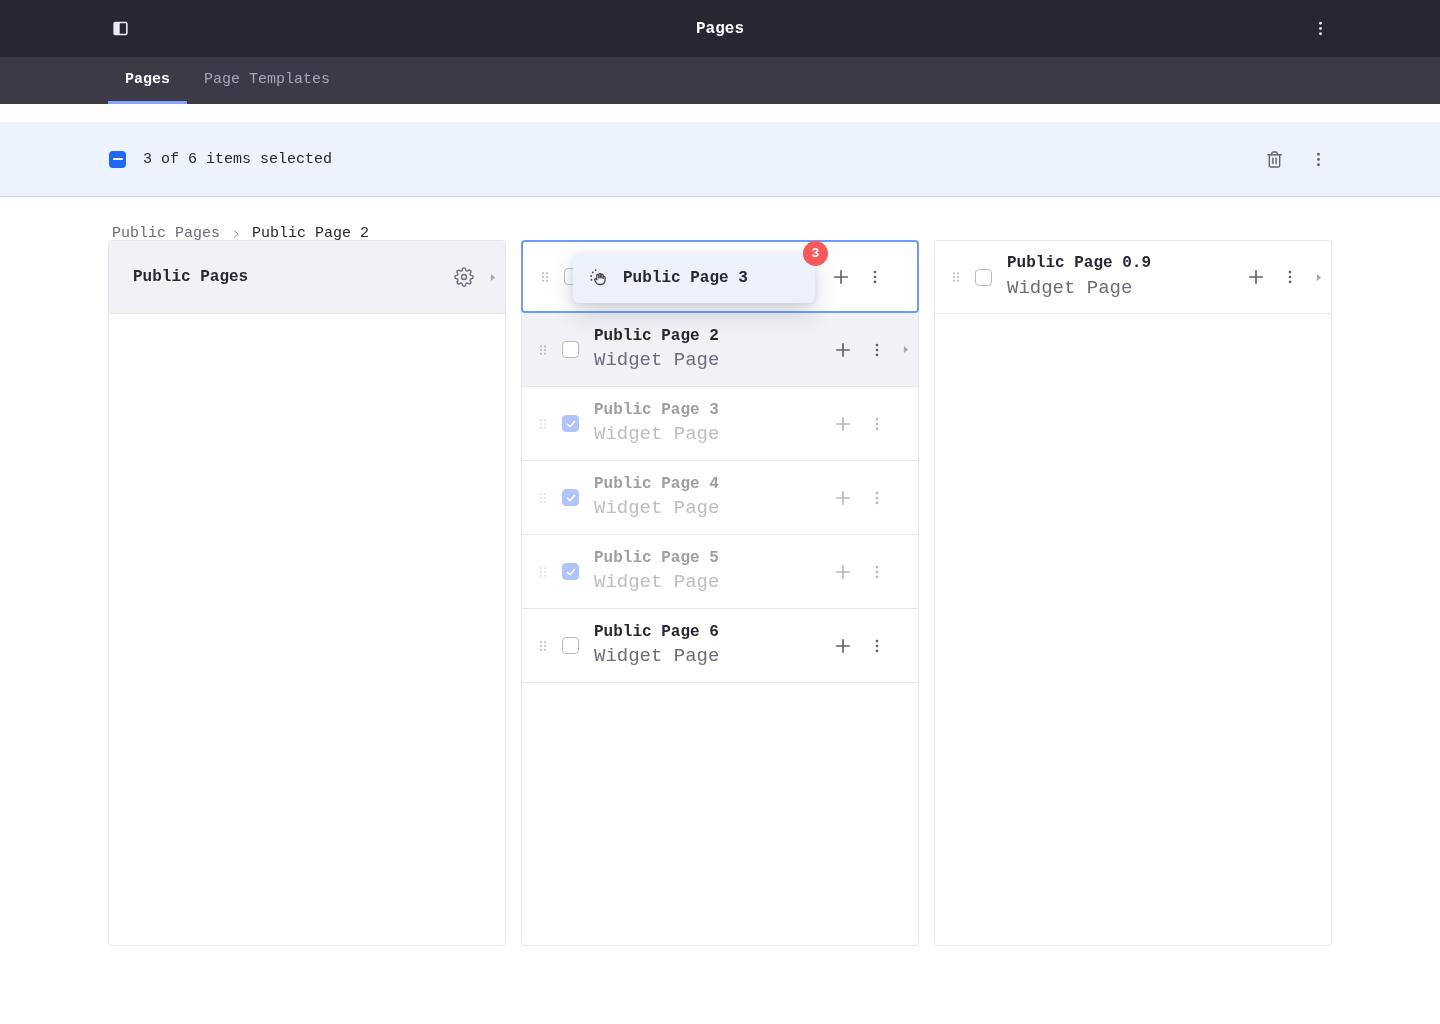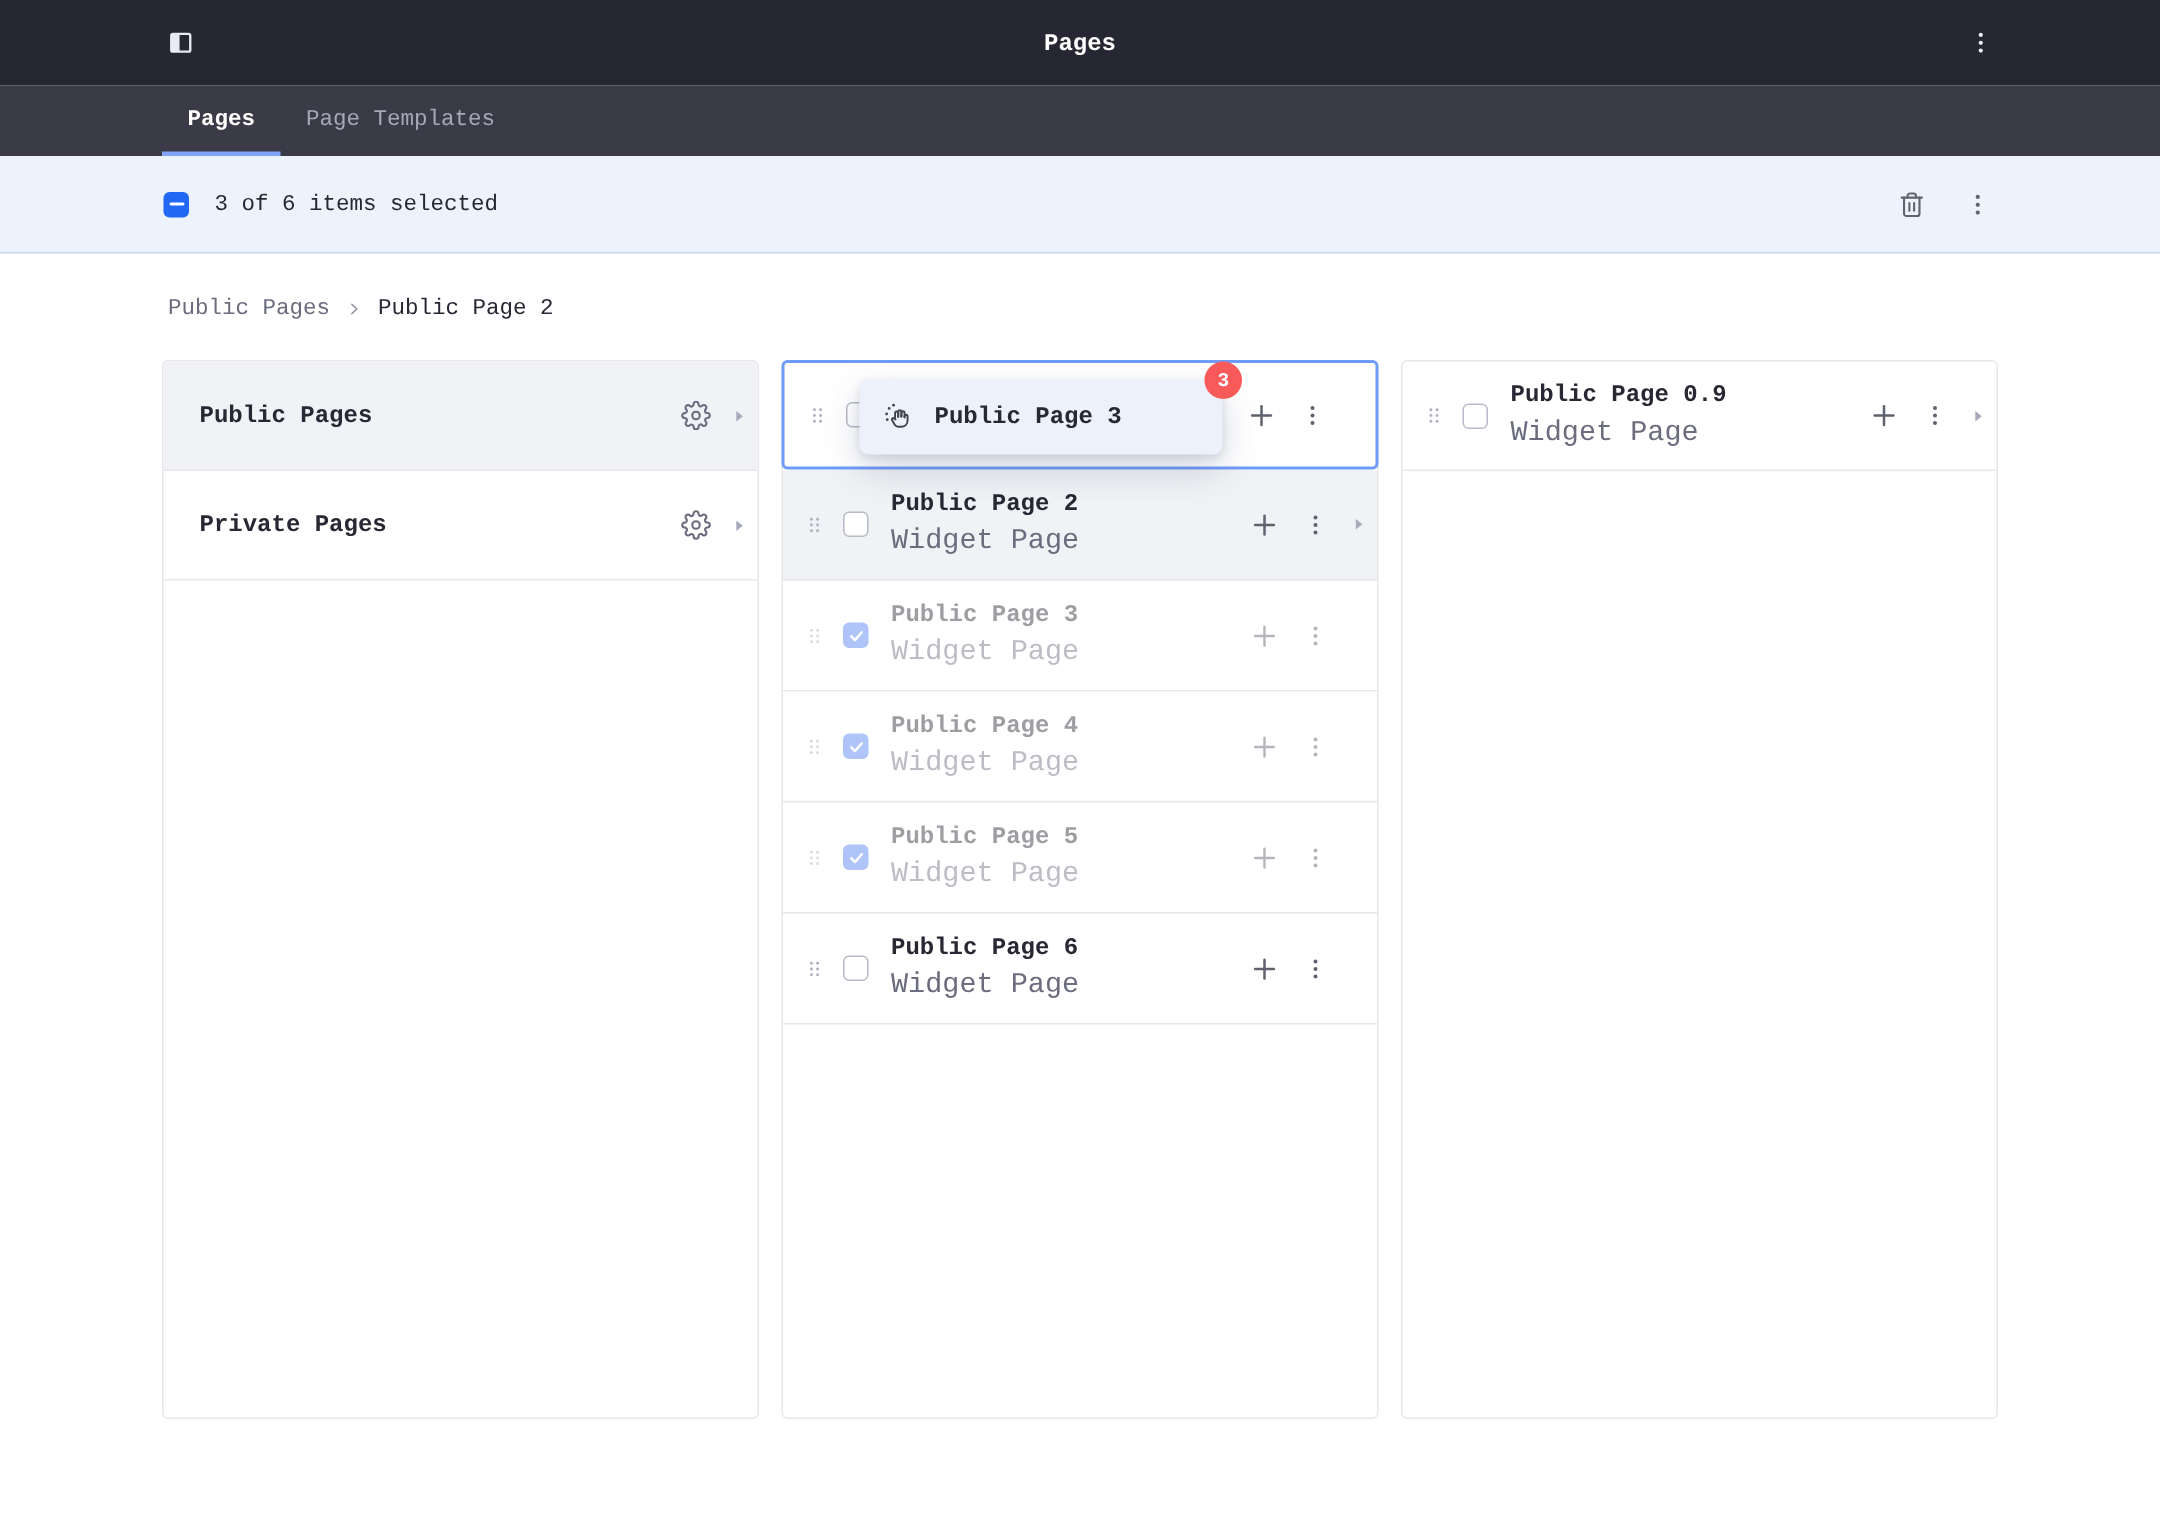--- a/index.html
+++ b/index.html
@@ -12,21 +12,21 @@
   .topbar-title { position:absolute; left:0; right:0; text-align:center; font-size:16px; font-weight:700; color:#fff; pointer-events:none; }
   .tb-btn { background:none; border:0; cursor:pointer; display:flex; align-items:center; justify-content:center; width:28px; height:28px; color:#e9eaf2; }
   .tb-btn.right { margin-left:auto; }
 
   
   .tabbar { height:47px; background:#3a3b46; display:flex; align-items:stretch; padding-left:108px; }
   .tab { display:flex; align-items:center; padding:0 17px; font-size:15px; color:#a6a8b8; border-bottom:3px solid transparent; cursor:pointer; }
   .tab.active { color:#fff; font-weight:700; border-bottom-color:#80a3f7; }
 
   
-  .mgmtbar { height:65px; background:#edf3fd; border-bottom:1px solid #c9d8f2; display:flex; align-items:center; padding:0 108px 0 109px; }
+  .mgmtbar { height:75px; background:#edf3fd; border-bottom:1px solid #c9d8f2; display:flex; align-items:center; padding:0 108px 0 109px;margin-top:18px; }
   .mgmt-cbx { width:17px; height:17px; border-radius:4px; background:#2168f5; position:relative; border:0; cursor:pointer; flex:none; }
   .mgmt-cbx::after { content:""; position:absolute; left:3.5px; right:3.5px; top:7px; height:2.6px; border-radius:1.3px; background:#fff; }
   .mgmt-label { margin-left:17px; font-size:15px; color:#272833; }
   .mgmt-actions { margin-left:auto; display:flex; align-items:center; gap:16px; }
   .mgmt-btn { background:none; border:0; cursor:pointer; width:28px; height:28px; display:flex; align-items:center; justify-content:center; color:#62646f; }
 
   
   .breadcrumb { padding:28px 0 0 112px; display:flex; align-items:center; gap:11px; font-size:15px; }
   .crumb { color:#6b6c7e; cursor:pointer; }
   .crumb.current { color:#272833; cursor:default; }
@@ -195,35 +195,20 @@
                 <use href="#sym-gear"></use>
               </svg>
           </button>
           <span class="caret-slot">
             <svg width="13" height="13">
                 <use href="#sym-caret"></use>
               </svg>
           </span>
         </div>
       </div>
-      <div class="set-row">
-        <span class="set-title">Private Pages</span>
-        <div class="set-actions">
-          <button class="gearbtn">
-            <svg width="20" height="20">
-                <use href="#sym-gear"></use>
-              </svg>
-          </button>
-          <span class="caret-slot">
-            <svg width="13" height="13">
-                <use href="#sym-caret"></use>
-              </svg>
-          </span>
-        </div>
-      </div>
     </section>
 
     <section class="col">
 
       <div class="drop-row">
         <span class="handle">
           <svg width="14" height="16">
               <use href="#sym-handle"></use>
             </svg>
         </span>

